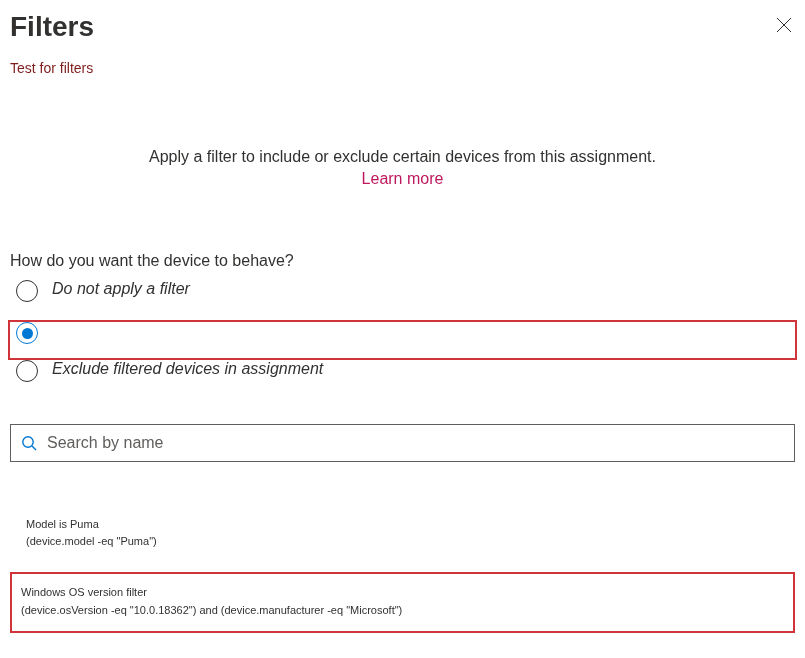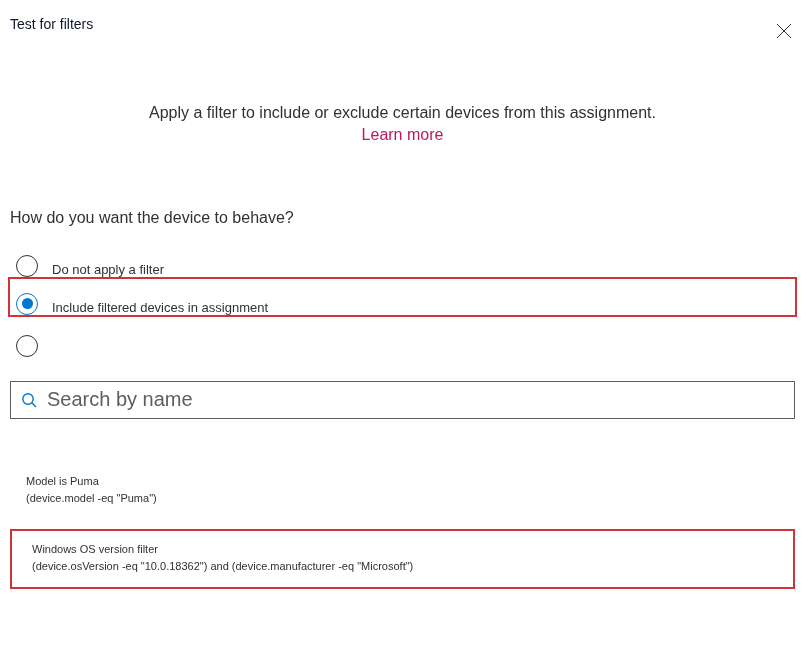--- a/index.html
+++ b/index.html
@@ -7,45 +7,46 @@
       margin: 0;
       padding: 10px;
       font-family: "Segoe UI", -apple-system, sans-serif;
       font-size: 14px;
       color: #323130;
       width: 805px;
       background: #fff;
     }
     .header { position: relative; margin-bottom: 6px; }
     .title { font-size: 28px; font-weight: 600; margin: 0; line-height: 1.2; }
-    .subtitle { font-size: 14px; color: #0f172a; margin-top: 6px; }
+    .subtitle { font-size: 14px; color: #7f1d1d; margin-top: 16px; }
     .close-btn {
       position: absolute;
       top: 4px;
       right: 0;
       width: 22px;
       height: 22px;
       cursor: pointer;
       display: flex;
       align-items: center;
       justify-content: center;
       color: #323130;
     }
     .close-btn svg { width: 14px; height: 14px; }
     .section-intro { margin-top: 70px; font-size: 16px; line-height: 1.4; text-align: center; }
     .learn-more { color: #be185d; text-decoration: none; font-size: 16px; cursor: pointer; }
     .behave-label { margin-top: 62px; font-size: 16px; }
     .options { margin-top: 10px; }
     .radio-row {
       display: flex;
-      align-items: flex-end;
+      align-items: flex-start;
       height: 40px;
       padding: 0 12px 0 6px;
       cursor: pointer;
-      font-size: 13px;
+      font-size: 16px;
+      font-style: italic;
     }
     .radio-row.highlight { border: 2px solid #d13438; margin: 0 -2px 0 -2px; }
     .radio {
       width: 22px;
       height: 22px;
       border-radius: 50%;
       border: 1.5px solid #323130;
       flex: 0 0 auto;
       margin-right: 14px;
       display: flex;
@@ -67,44 +68,45 @@
       display: flex;
       align-items: center;
       padding: 0 10px;
       background: #fff;
     }
     .search-wrap svg { width: 16px; height: 16px; color: #0078d4; margin-right: 8px; flex: 0 0 auto; }
     .search-input {
       border: none;
       outline: none;
       flex: 1;
-      font-size: 20px;
+      font-size: 16px;
       color: #0f172a;
       font-family: inherit;
     }
     .search-input::placeholder { color: #605e5c; }
     .filter-list { margin-top: 48px; padding: 0 2px; }
     .filter-item {
       padding: 6px 14px 8px 14px;
       font-size: 11px;
       line-height: 1.55;
     }
     .filter-item.highlight {
       border: 2px solid #d13438;
       margin: 14px -2px 0 -2px;
-      padding: 10px 14px 12px 20px;
+      padding: 10px 14px 12px 9px;
     }
     .filter-item + .filter-item { margin-top: 14px; }
     .filter-name { }
     .filter-expr { }
   </style>
 </head>
 <body>
 
 <div class="header">
+  <h1 class="title">Filters</h1>
   <div class="subtitle">Test for filters</div>
   <div class="close-btn">
     <svg viewBox="0 0 14 14" fill="none" stroke="currentColor" stroke-width="1">
       <line x1="0" y1="0" x2="14" y2="14"></line>
         <line x1="14" y1="0" x2="0" y2="14"></line>
     </svg>
   </div>
 </div>
 
 <div class="section-intro">
@@ -116,24 +118,24 @@
 
 <div class="options" id="options">
     <div class="radio-row">
       <div class="radio"></div>
       <span>Do not apply a filter</span>
     </div>
     <div class="radio-row highlight">
       <div class="radio selected">
         <div class="dot"></div>
       </div>
-      <span>Include filtered devices in assignment</span>
     </div>
     <div class="radio-row">
       <div class="radio"></div>
+      <span>Exclude filtered devices in assignment</span>
     </div>
   </div>
 
 <div class="search-wrap">
   <svg viewBox="0 0 16 16" fill="none" stroke="currentColor" stroke-width="1.4">
     <circle cx="7" cy="7" r="5.2"></circle>
       <line x1="11" y1="11" x2="15" y2="15"></line>
   </svg>
   <input class="search-input" placeholder="Search by name" style="">
 </div>

